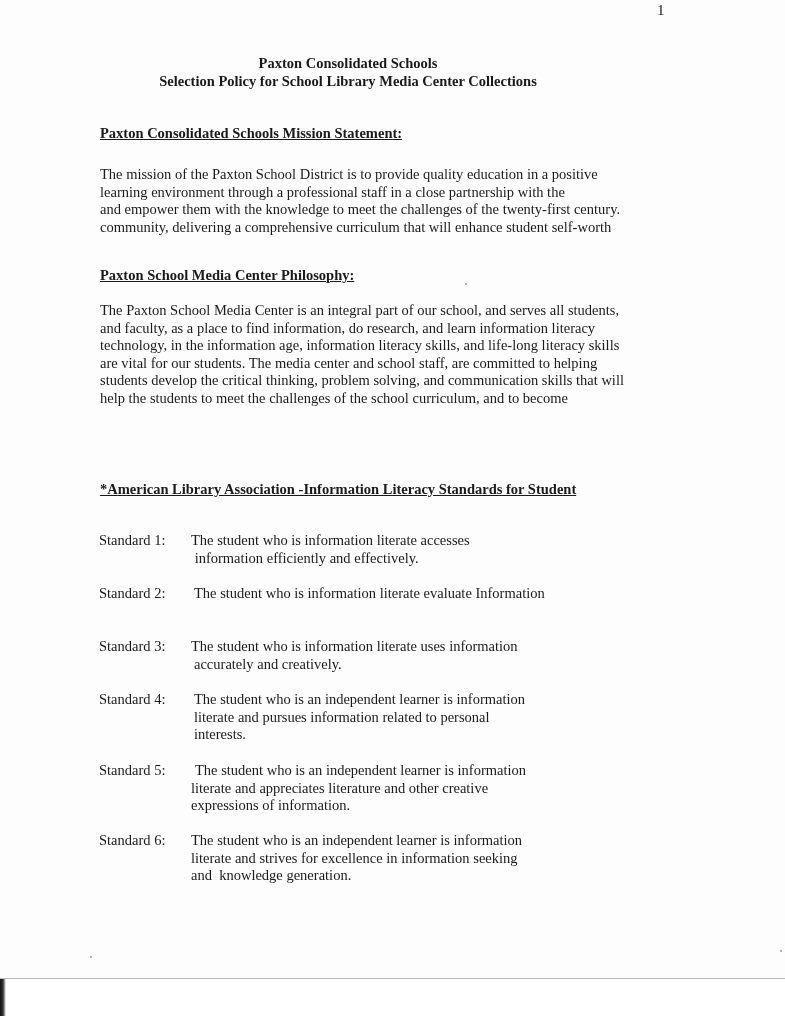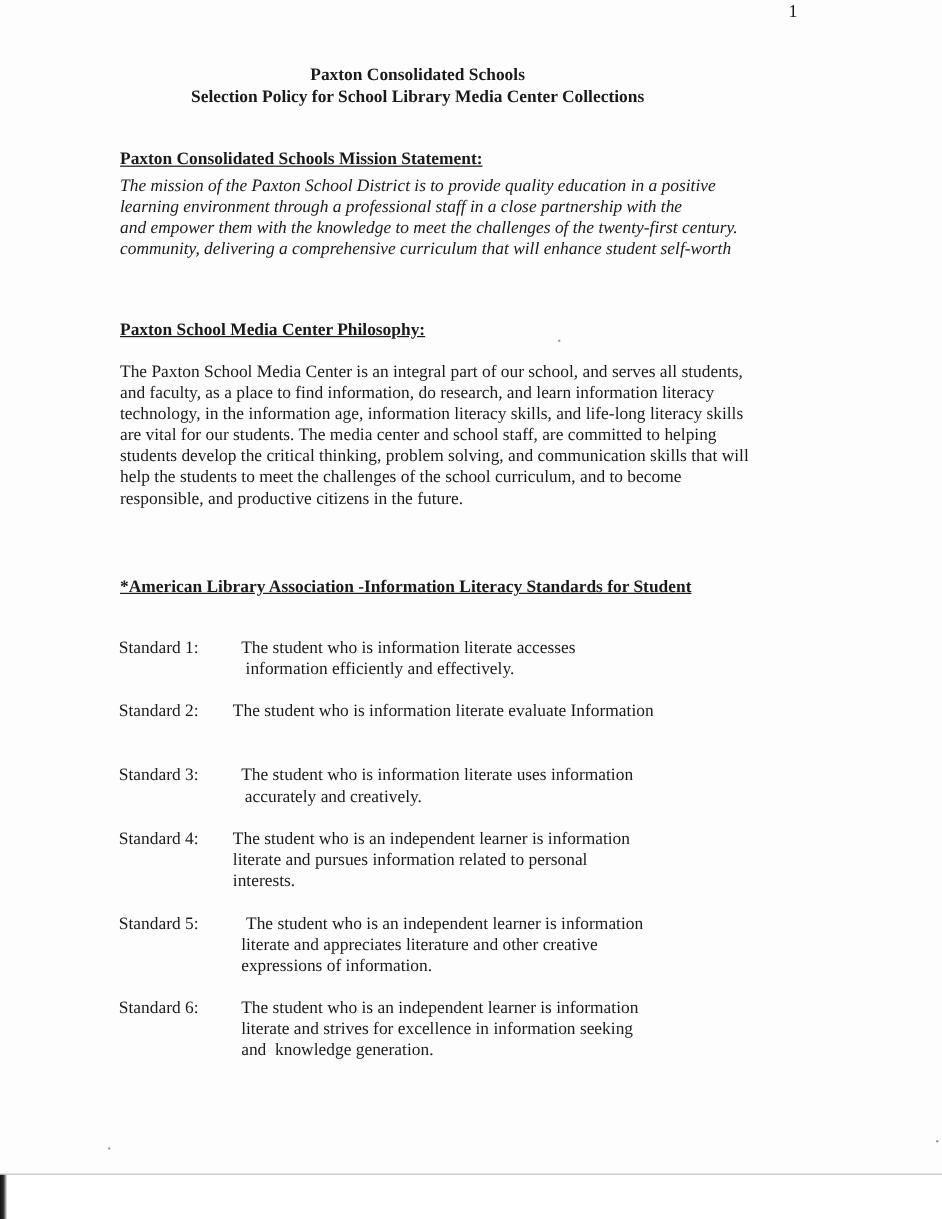--- a/index.html
+++ b/index.html
@@ -81,21 +81,21 @@
       line-height: 17.6px;
     }
     .standard .label {
       position: absolute;
       left: 0;
       top: 0;
       white-space: nowrap;
     }
     .standard .text {
       position: absolute;
-      left: 102px;
+      left: 92px;
       top: 0;
       white-space: nowrap;
     }
     .standard .text .line { display: block; }
     .speck {
       position: absolute;
       width: 2px; height: 2px;
       background: #9a9a9a;
       border-radius: 1px;
     }
@@ -106,36 +106,35 @@
 <div class="page">
 
   <div class="page-number">1</div>
 
   <div class="title-block">
     <div>Paxton Consolidated Schools</div>
     <div>Selection Policy for School Library Media Center Collections</div>
   </div>
 
   <div class="section-heading" style="top:124px;">Paxton Consolidated Schools Mission Statement:</div>
-  <p class="para" style="top:147px;font-style:italic;">
+  <p class="para" style="top:166px;">
     <span class="line">The mission of the Paxton School District is to provide quality education in a positive</span>
     <span class="line">learning environment through a professional staff in a close partnership with the</span>
     <span class="line">and empower them with the knowledge to meet the challenges of the twenty-first century.</span>
     <span class="line">community, delivering a comprehensive curriculum that will enhance student self-worth</span>
   </p>
 
   <div class="section-heading" style="top:266px;">Paxton School Media Center Philosophy:</div>
   <p class="para" style="top:302px;">
     <span class="line">The Paxton School Media Center is an integral part of our school, and serves all students,</span>
     <span class="line">and faculty, as a place to find information, do research, and learn information literacy</span>
     <span class="line">technology, in the information age, information literacy skills, and life-long literacy skills</span>
     <span class="line">are vital for our students.  The media center and school staff, are committed to helping</span>
     <span class="line">students develop the critical thinking, problem solving, and communication skills that will</span>
     <span class="line">help the students to meet the challenges of the school curriculum, and to become</span>
-    <span class="line">responsible, and productive citizens in the future.</span>
   </p>
 
   <div class="section-heading" style="top:480px;">
     <div>*American Library Association -Information Literacy Standards for Student</div>
   </div>
 
   <div class="standard" style="top:532px;">
     <span class="label">Standard 1:</span>
     <span class="text">
       <span class="line">The student who is information literate accesses</span>

